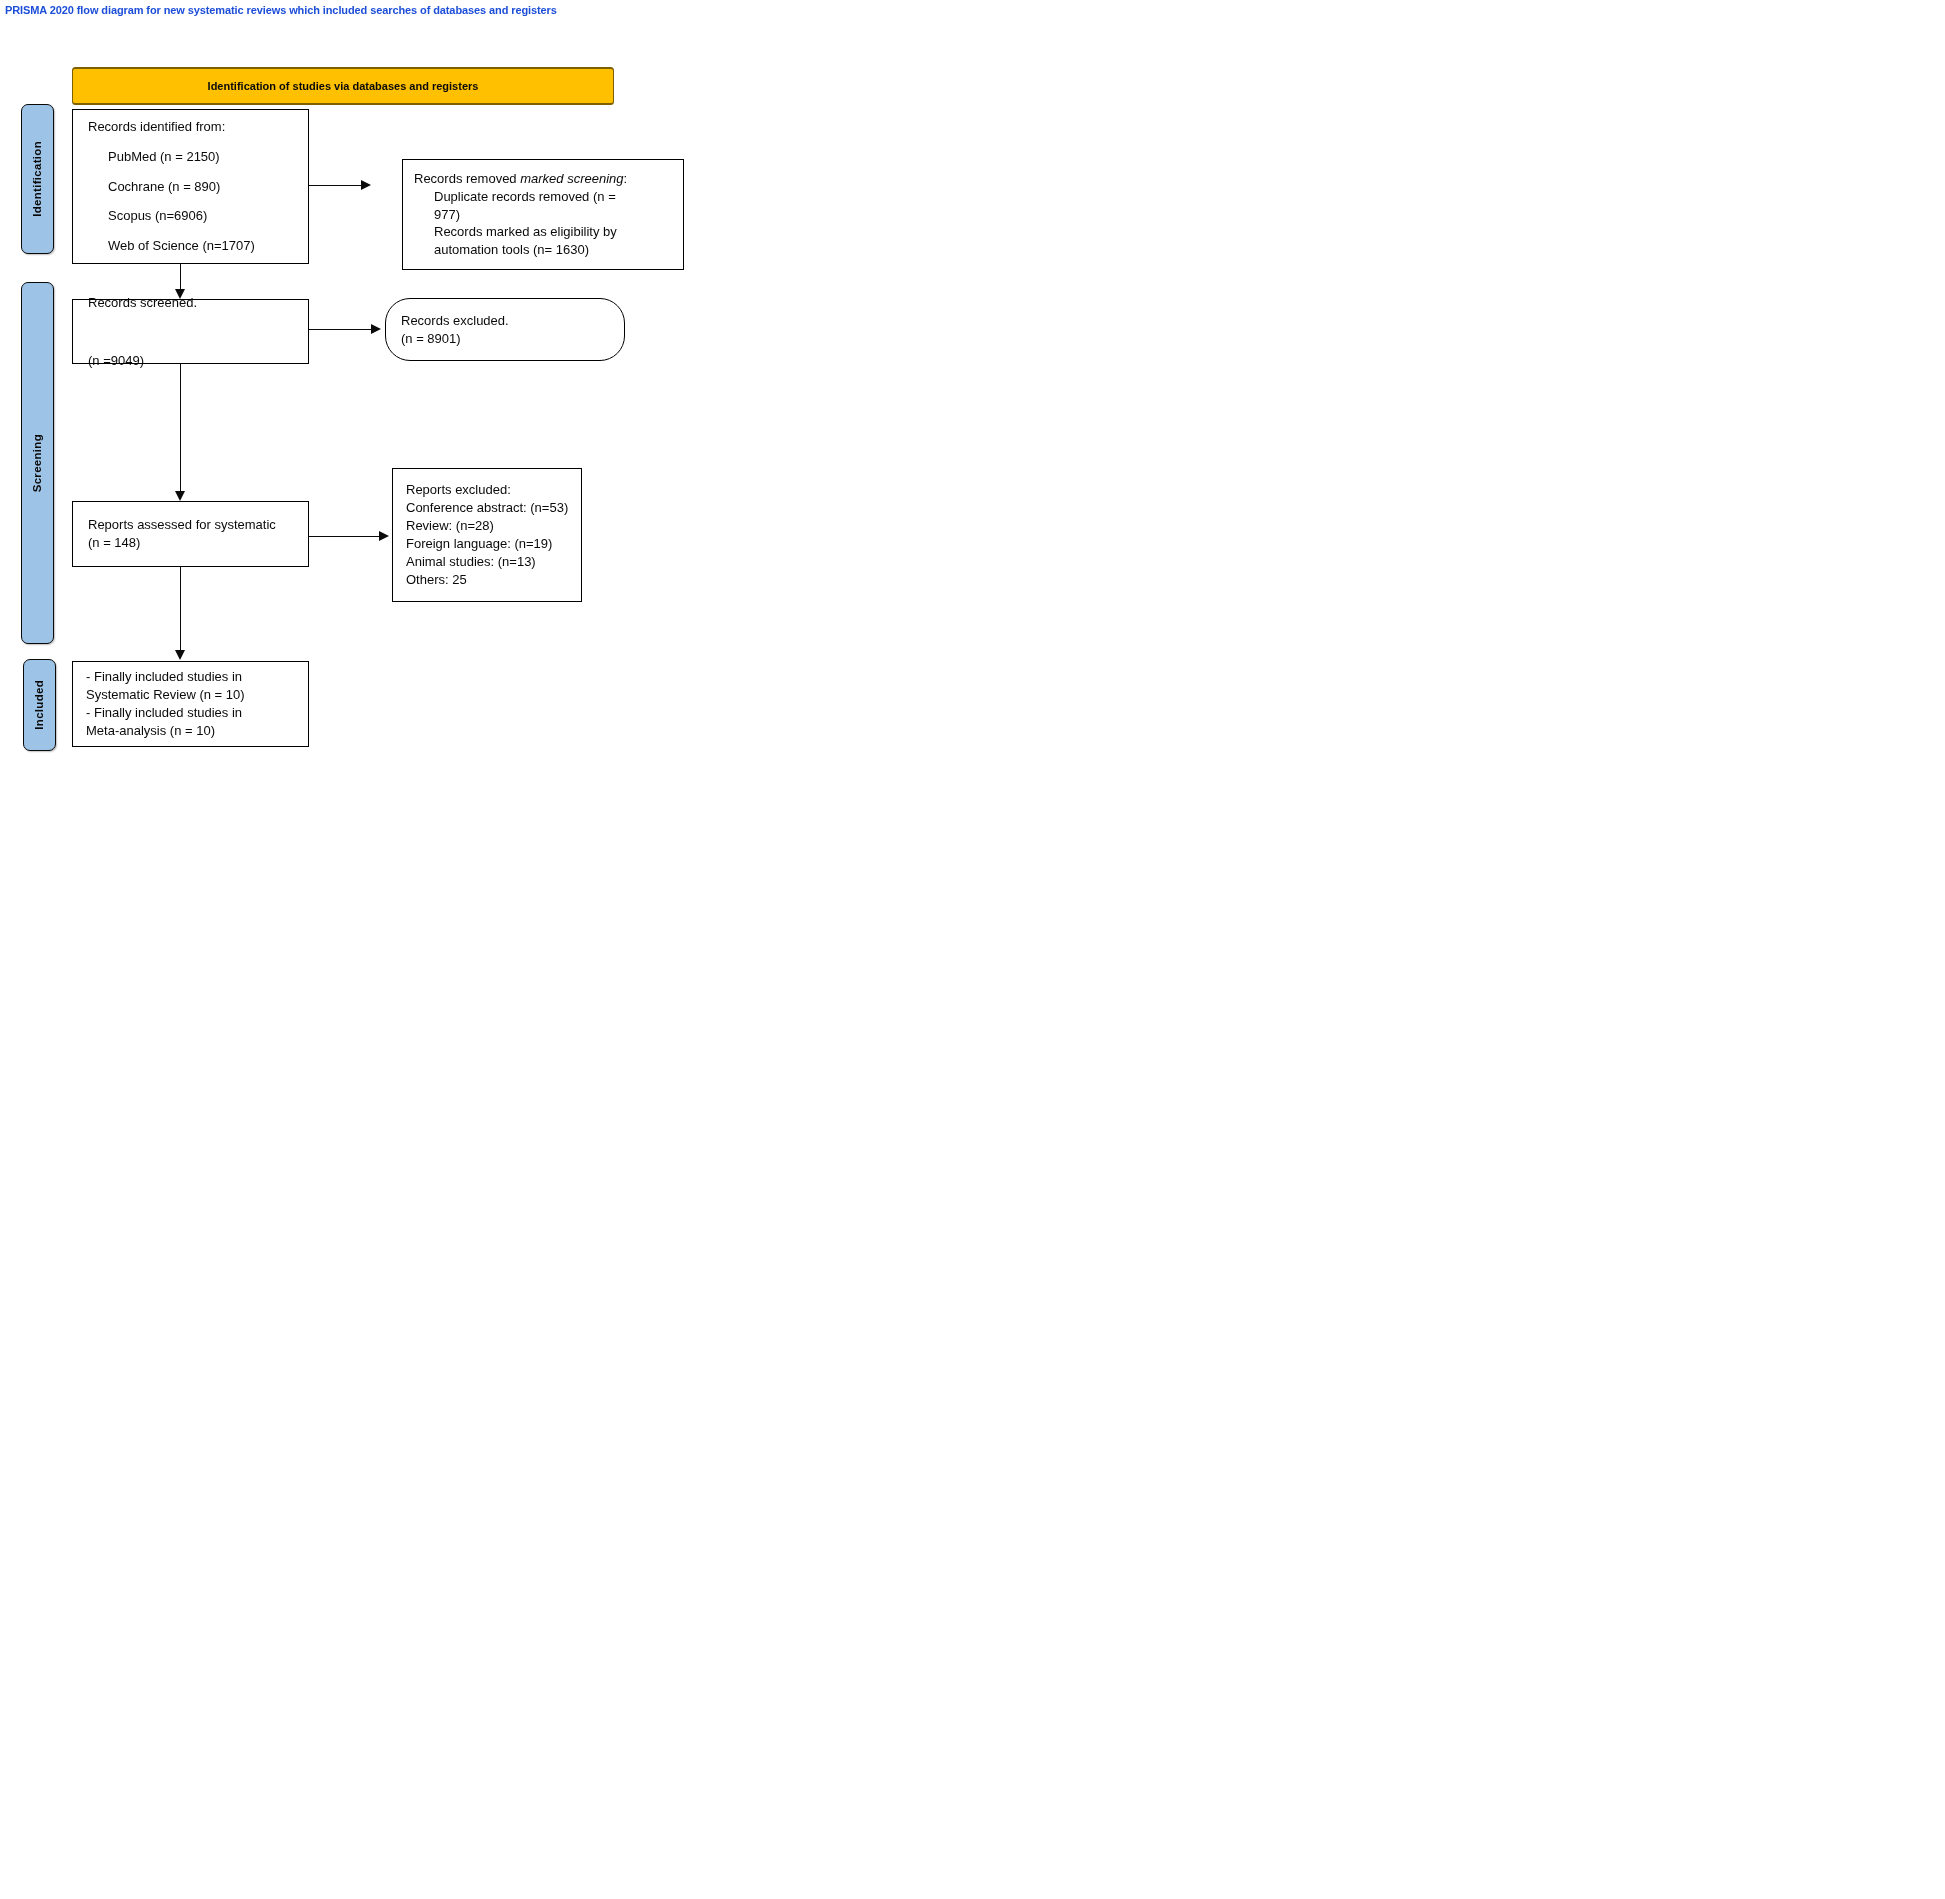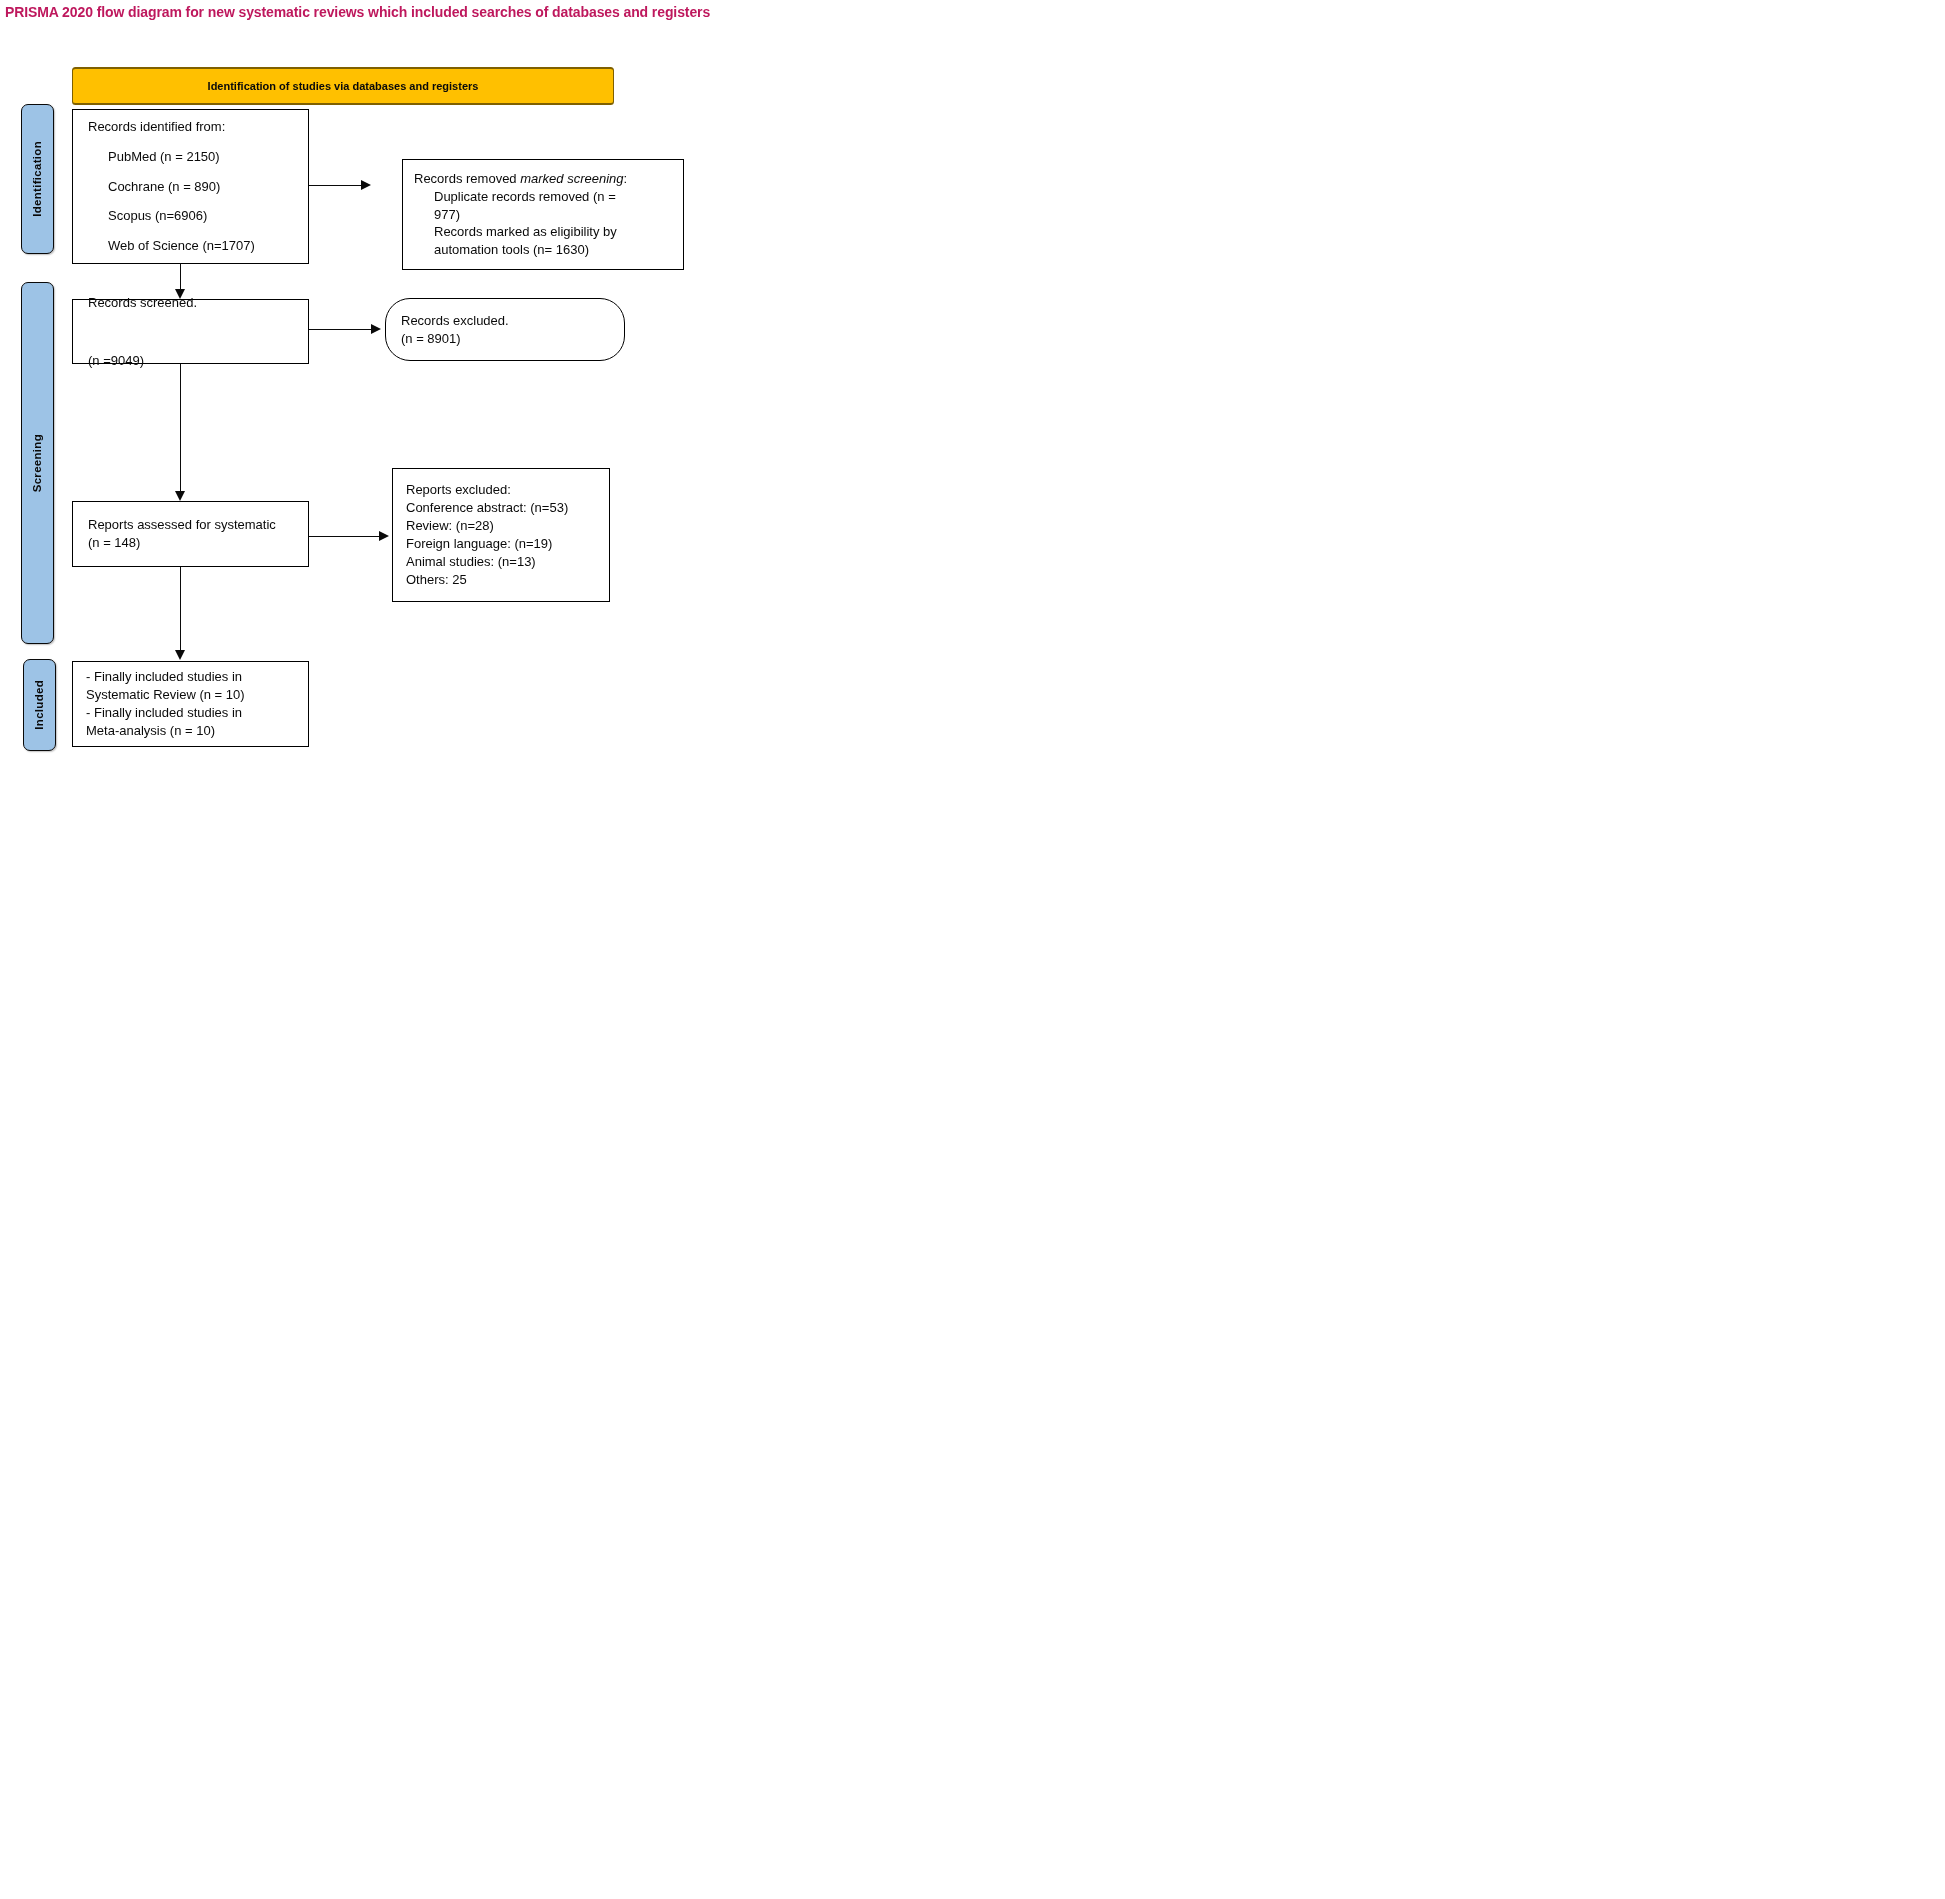--- a/index.html
+++ b/index.html
@@ -15,21 +15,21 @@
     color:#0a0a0a;
   }
   .canvas {
     position:relative;
     width:778px; height:760px;
     background:#ffffff;
     overflow:hidden;
   }
   .title {
     position:absolute; left:5px; top:4px; right:12px;
-    font-size:14px; font-weight:bold; color:#be185d;
+    font-size:11px; font-weight:bold; color:#1d4ed8;
     letter-spacing:-0.1px;
   }
   .banner {
     position:absolute; left:72px; top:67px; width:542px; height:38px;
     background:var(--banner-bg);
     border:1.5px solid var(--banner-border);
     border-top-width:2.5px; border-bottom-width:2.5px;
     border-radius:3.5px;
     display:flex; align-items:center; justify-content:center;
     font-weight:bold; font-size:11px; color:#0a0a0a;
@@ -59,21 +59,21 @@
     border:1.5px solid var(--box-border);
     display:flex; flex-direction:column; justify-content:center;
     font-size:13px; line-height:1.38; color:#0a0a0a;
     box-sizing:border-box;
   }
   #box-identified        { left:72px; top:109px;  width:237px; height:155px; padding-left:15px;gap:12px; }
   #box-removed           { left:402px; top:159px;  width:282px; height:111px; padding-left:11px; }
   #box-screened          { left:72px; top:299px;  width:237px; height:65px; padding-left:15px;gap:40px; }
   #box-excluded          { left:385px; top:298px;  width:240px; height:63px; padding-left:15px;border-radius:25px; }
   #box-assessed          { left:72px; top:501px; width:237px; height:66px; padding-left:15px; }
-  #box-reports-excluded  { left:392px; top:468px;  width:218px; height:134px;
+  #box-reports-excluded  { left:392px; top:468px;  width:190px; height:134px;
                            padding:12px 4px 0 13px; justify-content:flex-start; }
   #box-included-studies  { left:72px; top:661px; width:237px; height:86px; padding-left:13px; }
 
   .indent { padding-left:20px; }
   .it { font-style:italic; }
 
   .arrow-v { position:absolute; width:11px; }
   .arrow-v .shaft { position:absolute; left:4.8px; top:0; width:1.5px; background:#0a0a0a; }
   .arrow-v .head  { position:absolute; left:0; width:0; height:0;
                     border-left:5.5px solid transparent; border-right:5.5px solid transparent;

